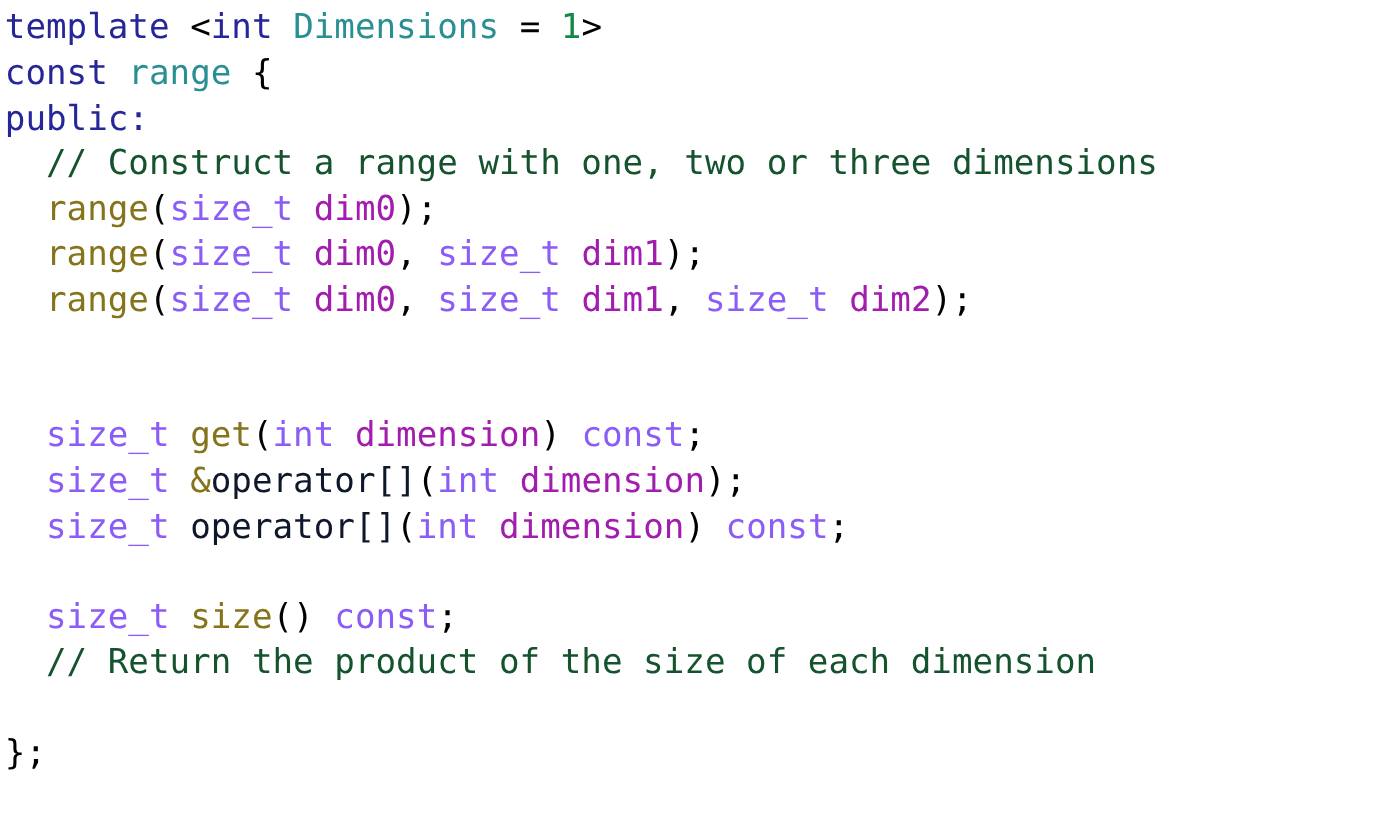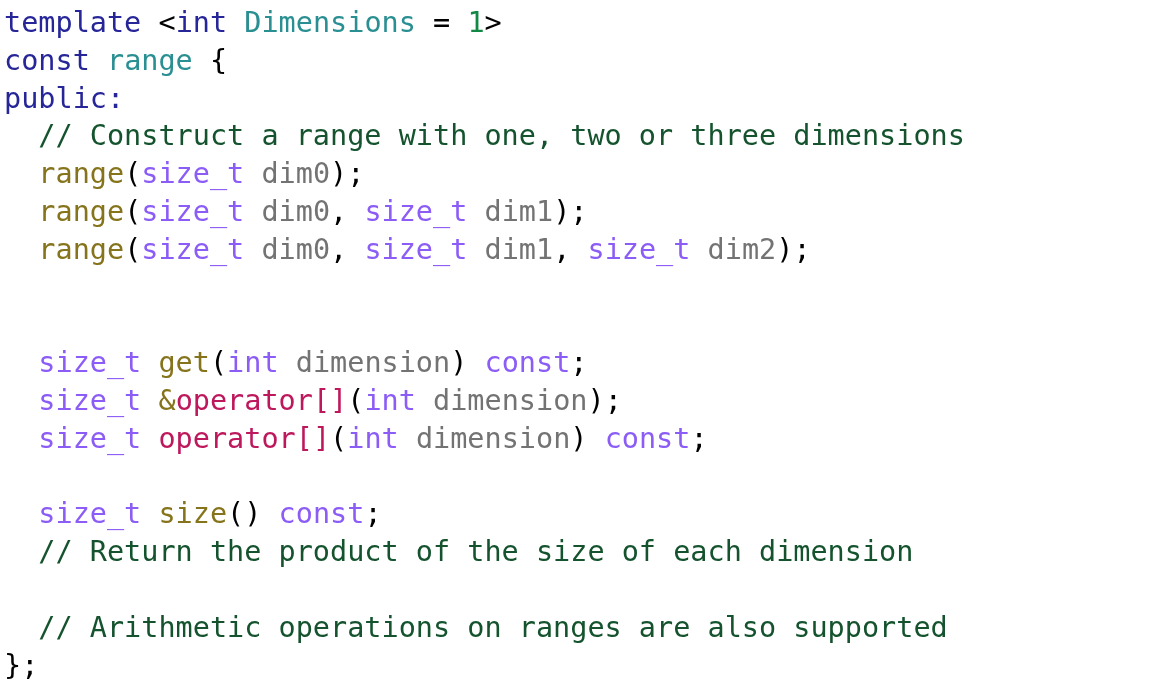--- a/index.html
+++ b/index.html
@@ -27,22 +27,22 @@
   }
   .code-line.blank {
     height: 37.8px;
   }
   .tok { font-family: inherit; }
   .tok-keyword   { color: #262699; }
   .tok-type      { color: #2a8f92; }
   .tok-comment   { color: #14532d; }
   .tok-function  { color: #86741c; }
   .tok-builtin   { color: #8b5cf6; }
-  .tok-ident     { color: #737373; margin-top: 40px; }
-  .tok-operator  { color: #be185d; }
+  .tok-ident     { color: #a21caf; margin-top: 40px; }
+  .tok-operator  { color: #0f172a; }
   .tok-number    { color: #118844; }
   .tok-punct     { color: #000000; }
   .tok-plain     { color: #111111; }
 </style>
 </head>
 <body>
 
 <div id="code-listing">
     <div class="code-line"><span class="tok tok-keyword">template</span><span class="tok tok-plain"> </span><span class="tok tok-punct">&lt;</span><span class="tok tok-keyword">int</span><span class="tok tok-plain"> </span><span class="tok tok-type">Dimensions</span><span class="tok tok-plain"> </span><span class="tok tok-punct">=</span><span class="tok tok-plain"> </span><span class="tok tok-number">1</span><span class="tok tok-punct">&gt;</span></div>
     <div class="code-line"><span class="tok tok-keyword">const</span><span class="tok tok-plain"> </span><span class="tok tok-type">range</span><span class="tok tok-plain"> </span><span class="tok tok-punct">{</span></div>
@@ -53,15 +53,14 @@
     <div class="code-line"><span class="tok tok-plain">  </span><span class="tok tok-function">range</span><span class="tok tok-punct">(</span><span class="tok tok-builtin">size_t</span><span class="tok tok-plain"> </span><span class="tok tok-ident">dim0</span><span class="tok tok-punct">, </span><span class="tok tok-builtin">size_t</span><span class="tok tok-plain"> </span><span class="tok tok-ident">dim1</span><span class="tok tok-punct">, </span><span class="tok tok-builtin">size_t</span><span class="tok tok-plain"> </span><span class="tok tok-ident">dim2</span><span class="tok tok-punct">);</span></div>
     <div class="code-line blank">&nbsp;</div>
     <div class="code-line"><span class="tok tok-plain">  </span></div>
     <div class="code-line"><span class="tok tok-plain">  </span><span class="tok tok-builtin">size_t</span><span class="tok tok-plain"> </span><span class="tok tok-function">get</span><span class="tok tok-punct">(</span><span class="tok tok-builtin">int</span><span class="tok tok-plain"> </span><span class="tok tok-ident">dimension</span><span class="tok tok-punct">) </span><span class="tok tok-builtin">const</span><span class="tok tok-punct">;</span></div>
     <div class="code-line"><span class="tok tok-plain">  </span><span class="tok tok-builtin">size_t</span><span class="tok tok-plain"> </span><span class="tok tok-function">&amp;</span><span class="tok tok-operator">operator[]</span><span class="tok tok-punct">(</span><span class="tok tok-builtin">int</span><span class="tok tok-plain"> </span><span class="tok tok-ident">dimension</span><span class="tok tok-punct">);</span></div>
     <div class="code-line"><span class="tok tok-plain">  </span><span class="tok tok-builtin">size_t</span><span class="tok tok-plain"> </span><span class="tok tok-operator">operator[]</span><span class="tok tok-punct">(</span><span class="tok tok-builtin">int</span><span class="tok tok-plain"> </span><span class="tok tok-ident">dimension</span><span class="tok tok-punct">) </span><span class="tok tok-builtin">const</span><span class="tok tok-punct">;</span></div>
     <div class="code-line blank">&nbsp;</div>
     <div class="code-line"><span class="tok tok-plain">  </span><span class="tok tok-builtin">size_t</span><span class="tok tok-plain"> </span><span class="tok tok-function">size</span><span class="tok tok-punct">() </span><span class="tok tok-builtin">const</span><span class="tok tok-punct">;</span></div>
     <div class="code-line"><span class="tok tok-plain">  </span><span class="tok tok-comment">// Return the product of the size of each dimension</span></div>
     <div class="code-line blank">&nbsp;</div>
-    <div class="code-line"><span class="tok tok-plain">  </span><span class="tok tok-comment">// Arithmetic operations on ranges are also supported</span></div>
     <div class="code-line"><span class="tok tok-punct">};</span></div>
   </div>
 
 </body></html>

